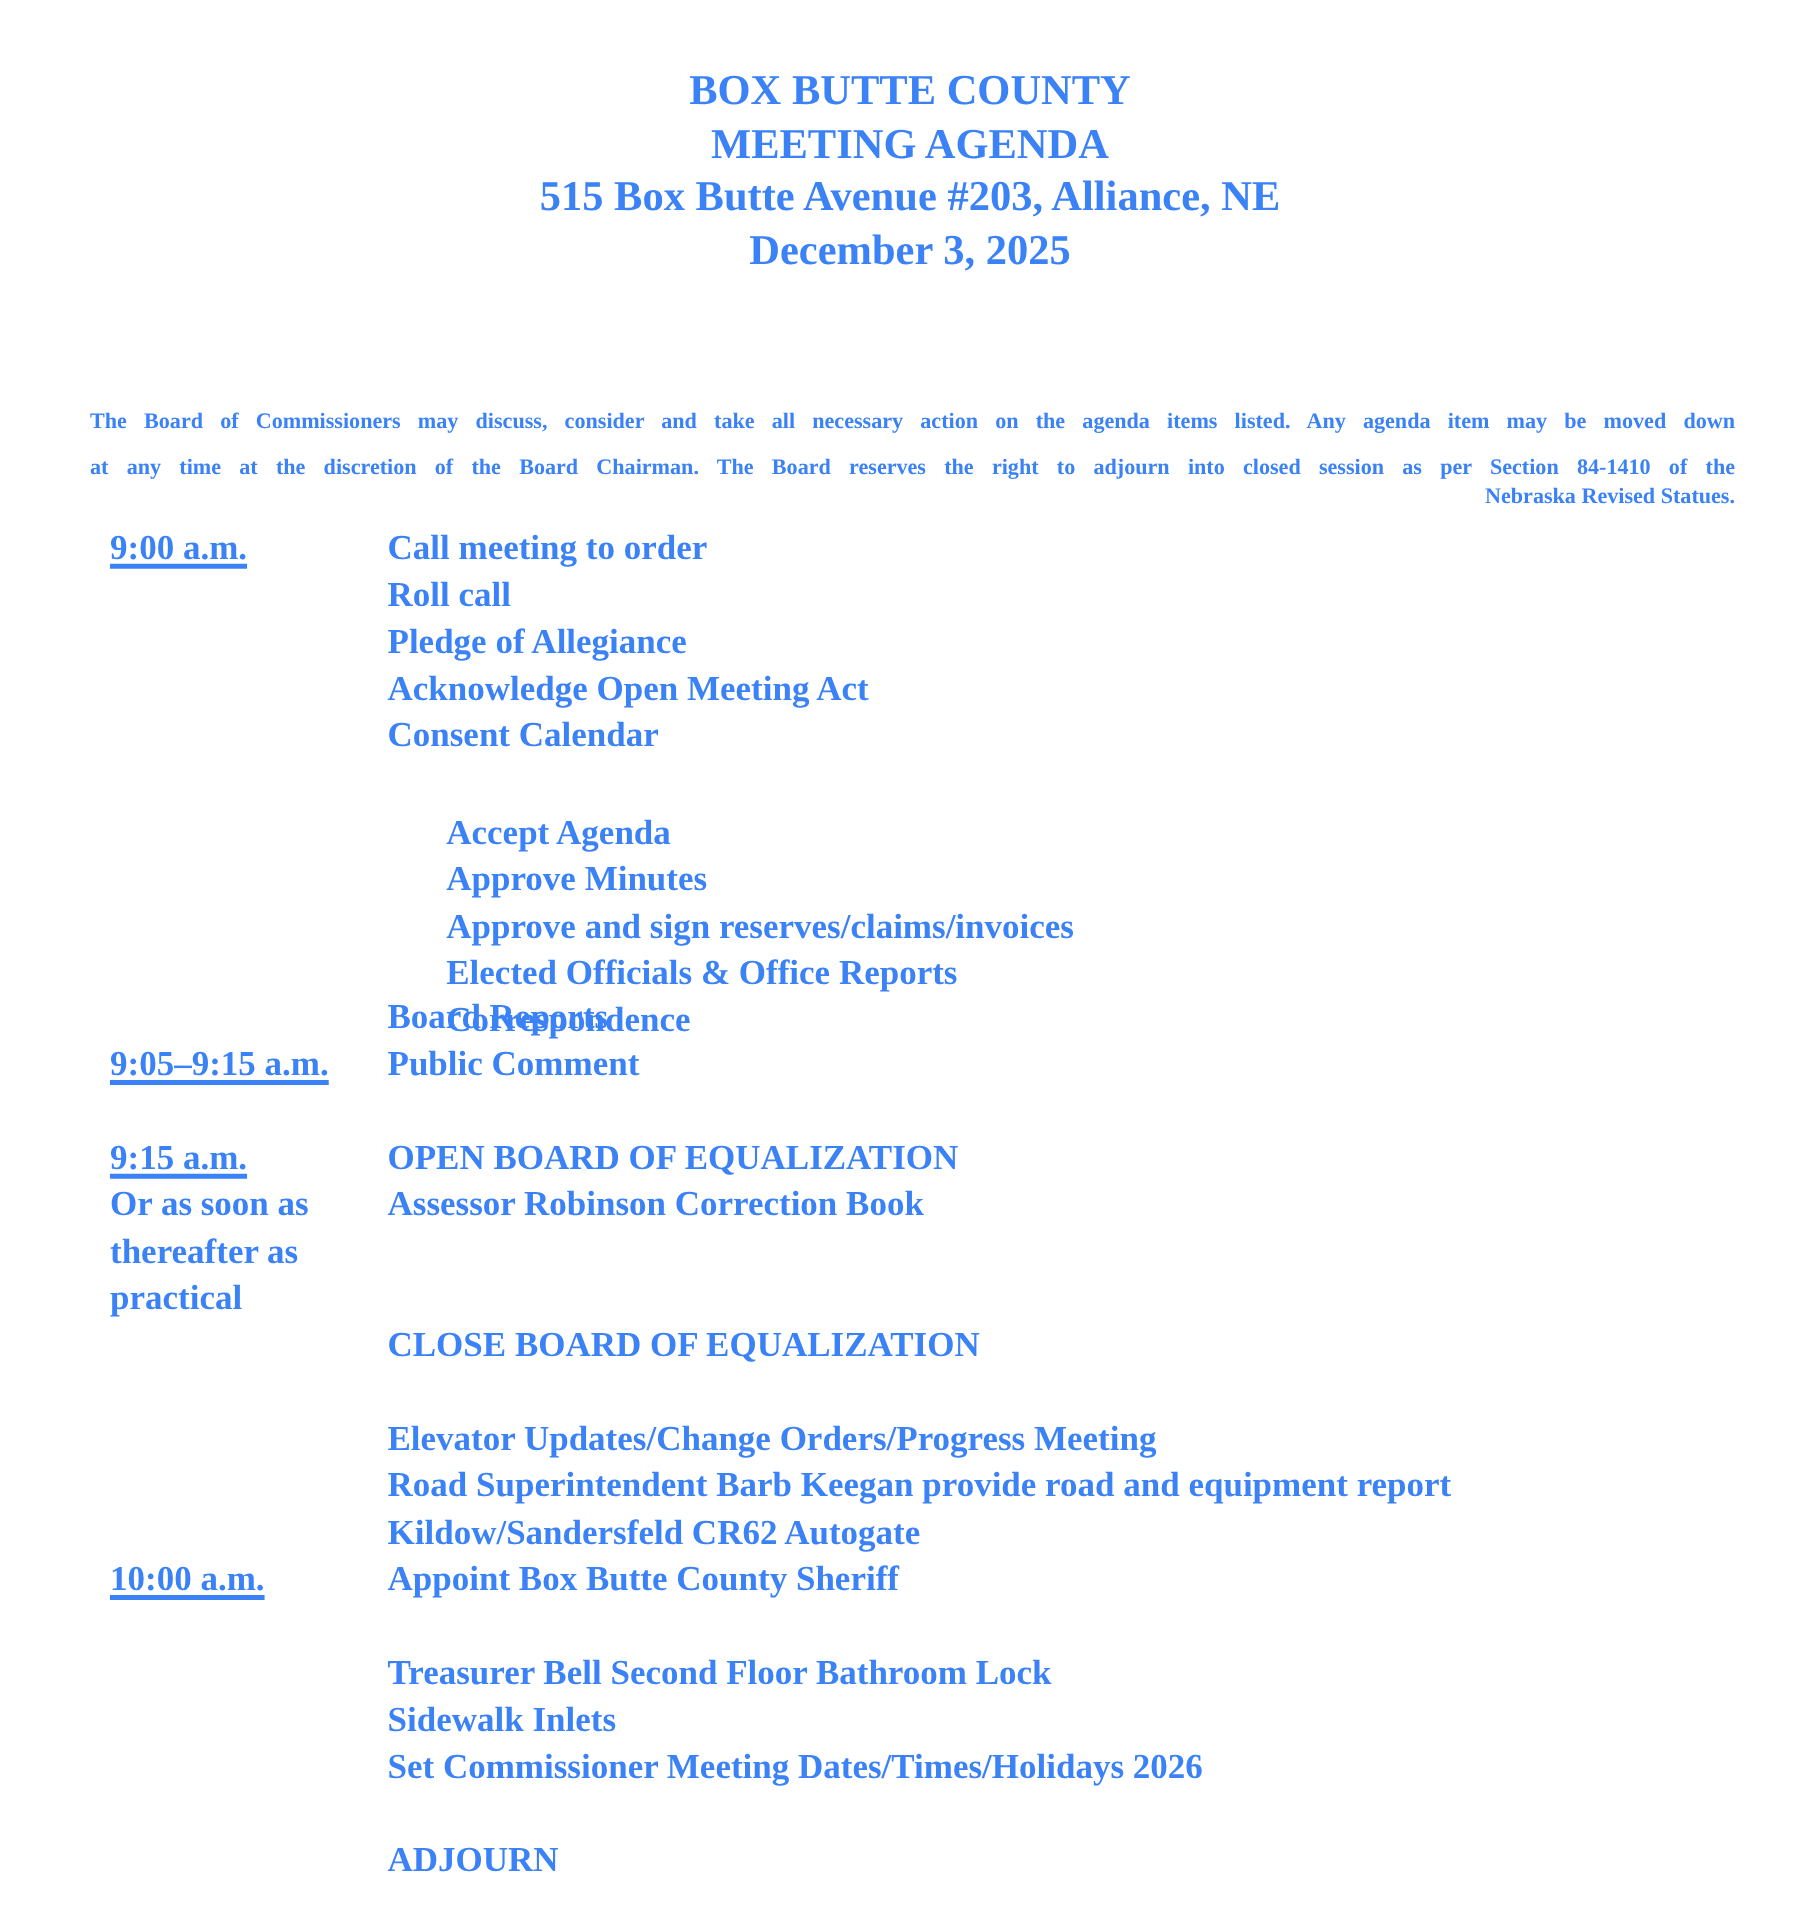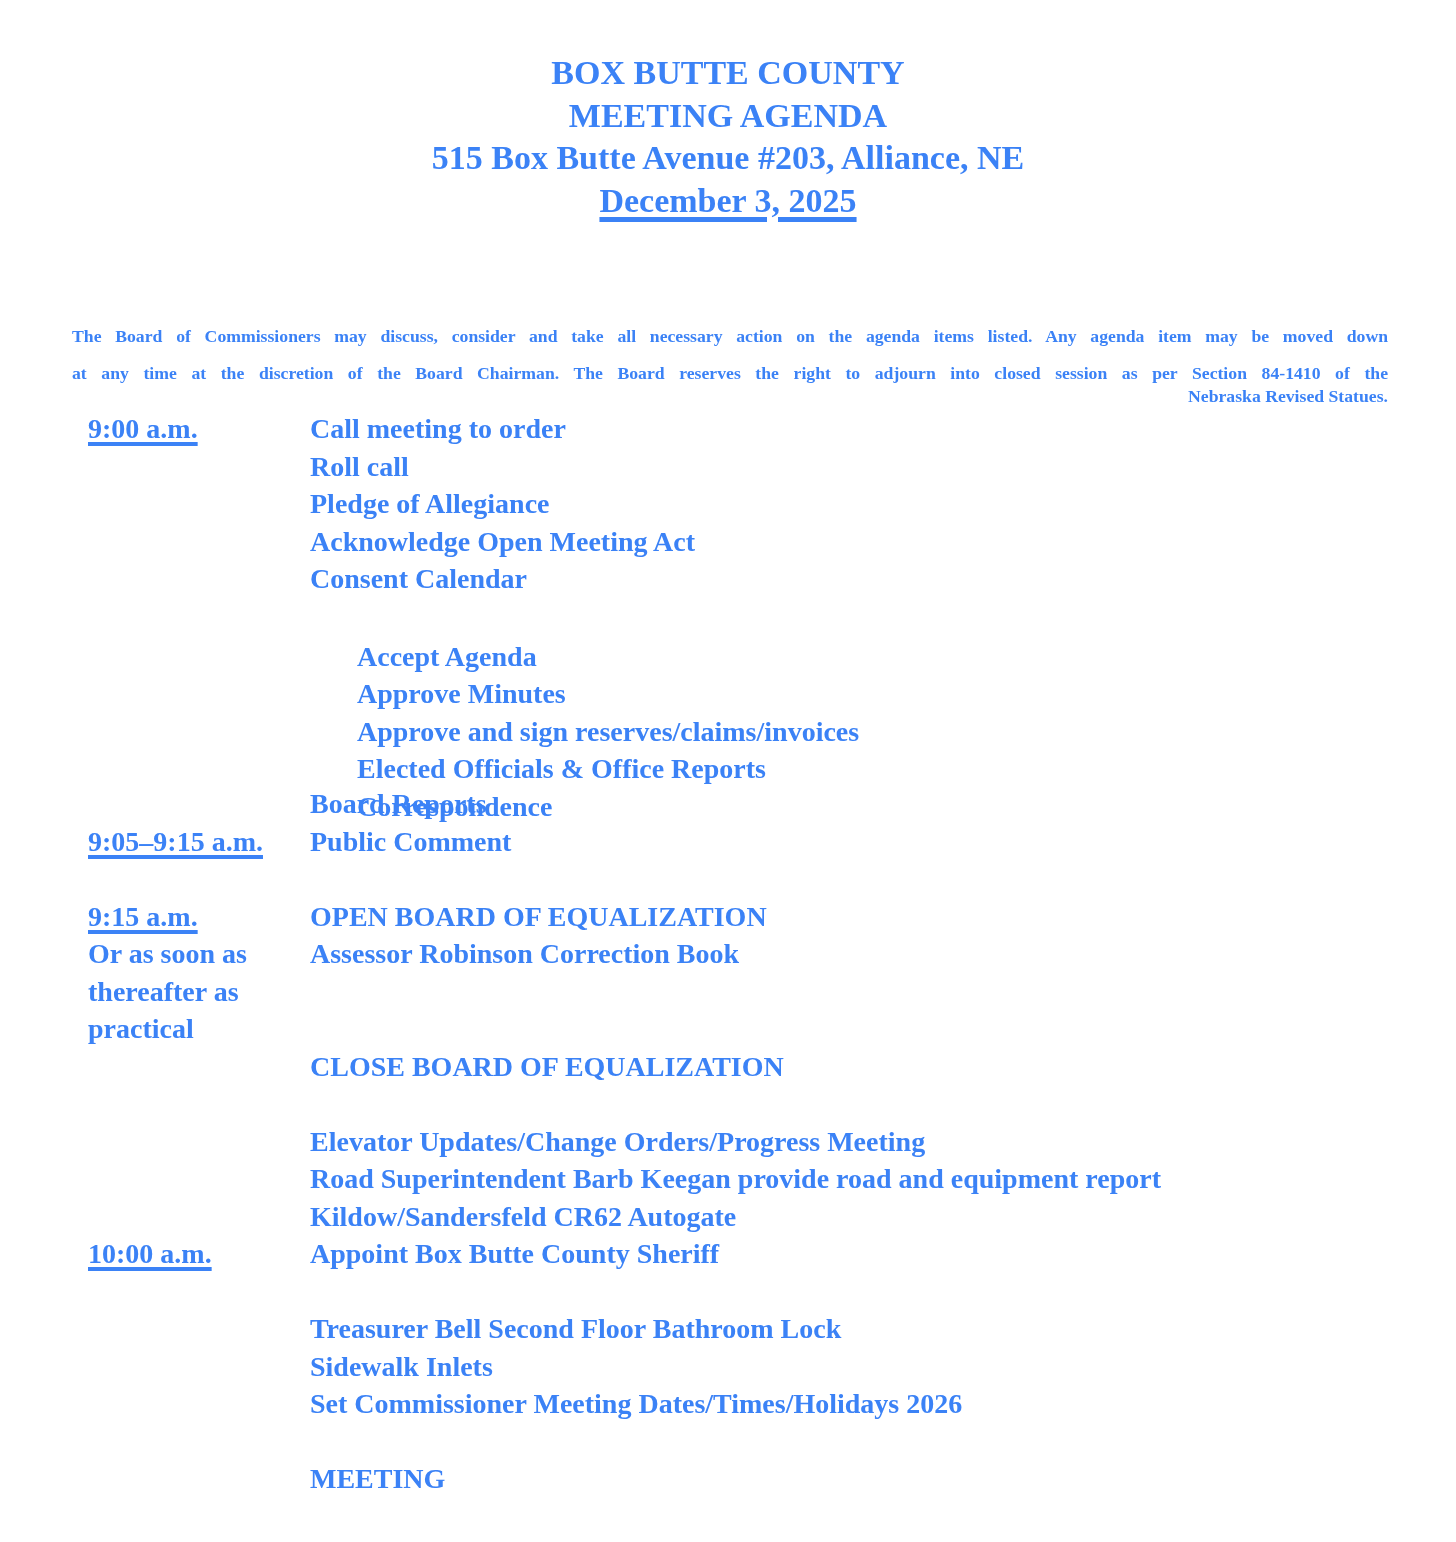--- a/index.html
+++ b/index.html
@@ -23,21 +23,20 @@
     position: absolute;
     top: 52px;
     left: 0;
     width: 100%;
     text-align: center;
     font-size: 34px;
     line-height: 42.5px;
     white-space: nowrap;
   }
   .title-date {
-    text-decoration: underline;
     text-decoration-thickness: 4.5px;
     text-underline-offset: 5px;
   }
 
   
   .disclaimer {
     position: absolute;
     top: 311px;
     left: 72px;
     width: 1316px;
@@ -49,21 +48,21 @@
     text-align-last: justify;
     margin-top: 14px;
   }
   .disclaimer .last {
     text-align: right;
   }
 
   
   .agenda {
     position: absolute;
-    top: 410px;
+    top: 420px;
     left: 0;
     width: 100%;
     font-size: 28px;
   }
   .row {
     position: relative;
     height: 37.5px;
     line-height: 37.5px;
     white-space: nowrap;
   }
@@ -179,17 +178,17 @@
         <span class="item">Treasurer Bell Second Floor Bathroom Lock</span>
       </div>
       <div class="row">
         <span class="item">Sidewalk Inlets</span>
       </div>
       <div class="row">
         <span class="item">Set Commissioner Meeting Dates/Times/Holidays 2026</span>
       </div>
       <div class="row"></div>
       <div class="row">
-        <span class="item">MEETING</span>
+        <span class="item">ADJOURN</span>
       </div>
     </div>
 
 </div>
 
 </body></html>

